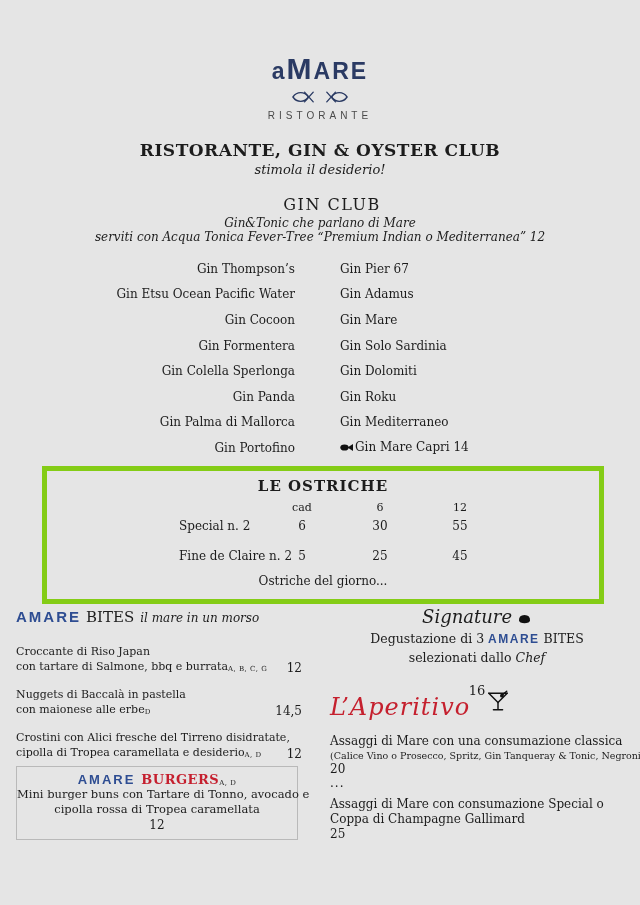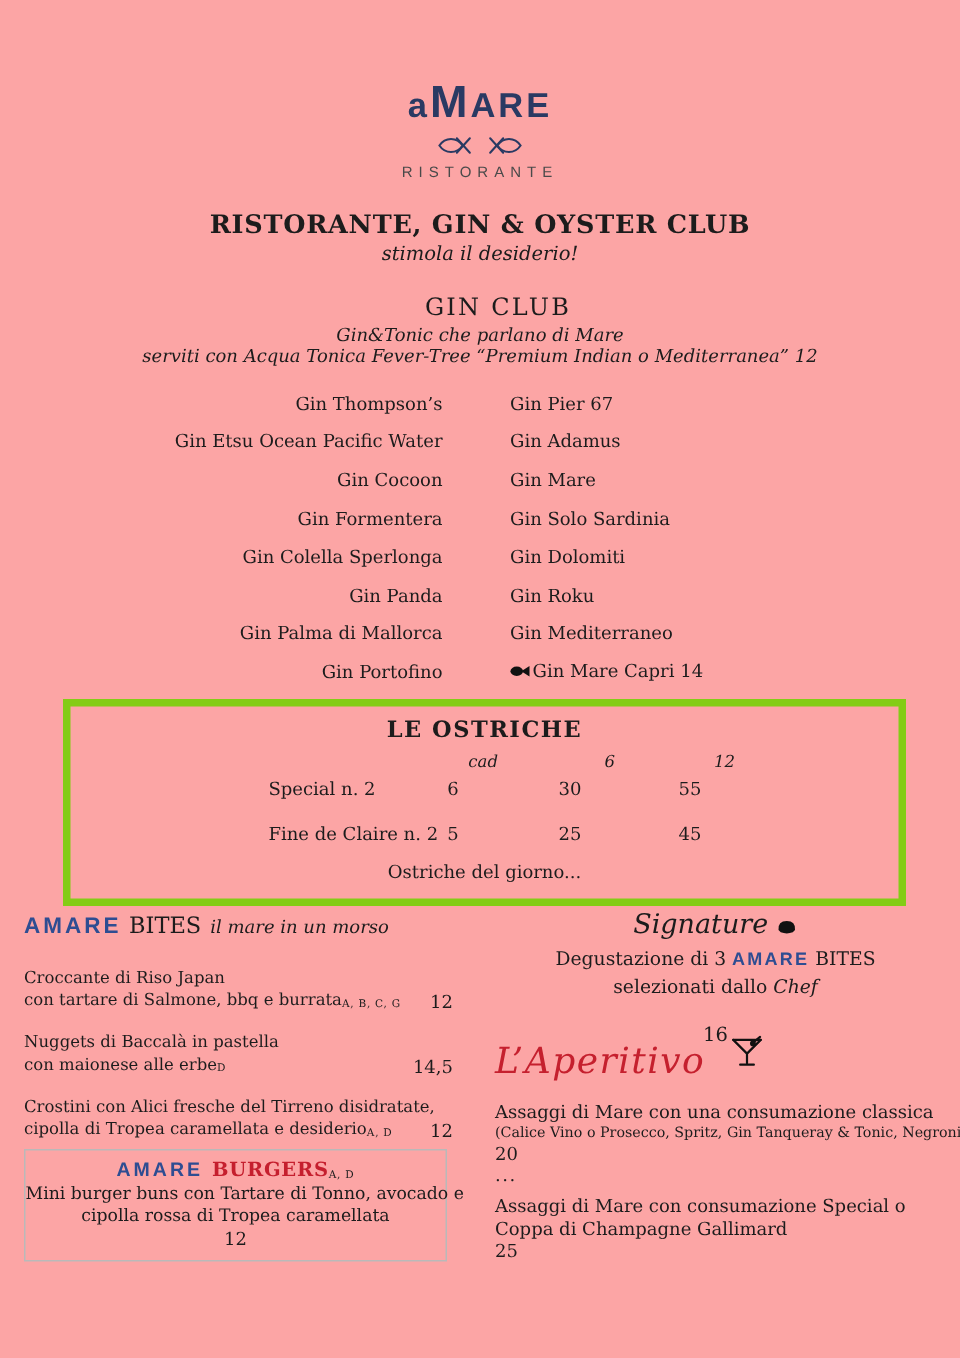--- a/index.html
+++ b/index.html
@@ -1,16 +1,16 @@
 <!DOCTYPE html>
 <html><head>
 <meta charset="utf-8">
 <style>
   html,body{margin:0;padding:0;background:#ffffff;}
-  .page{position:relative;width:640px;height:905px;background:#fca5a5;overflow:hidden;
+  .page{position:relative;width:640px;height:905px;background:#e5e5e5;overflow:hidden;
         font-family:"DejaVu Serif",serif;color:#1c1c1c;}
   .abs{position:absolute;}
   .ctr{width:100%;text-align:center;}
 
   
   .logo{top:54px;left:0;width:100%;text-align:center;}
   .logo-word{font-family:"Liberation Sans",sans-serif;font-weight:bold;color:#2a3a63;letter-spacing:2px;line-height:30px;}
   .lg-a,.lg-are{font-size:23px;}
   .lg-m{font-size:30px;}
   .logo-fish{margin-top:0px;}
@@ -25,21 +25,21 @@
 
   .gin-list{top:256px;left:0;width:640px;}
   .gin-row{display:flex;height:25.6px;align-items:center;font-size:12px;}
   .gin-row .gl{width:295px;text-align:right;}
   .gin-row .gap{width:45px;}
   .gin-row .gr{flex:1;text-align:left;}
   .inline-icon{display:inline-block;vertical-align:-1px;margin-right:1px;}
 
   .oyster-box{left:42px;top:466px;width:552px;height:128px;border:5px solid #84cc16;}
   .oy-title{top:6px;font-weight:bold;font-size:15px;letter-spacing:1px;}
-  .oy-h{top:30px;width:60px;text-align:right;font-style:italic;font-size:11px;}
+  .oy-h{top:30px;width:60px;text-align:center;font-size:11px;}
   .oy-name{font-size:12px;}
   .oy-val{width:60px;text-align:center;font-size:12px;}
   .oy-foot{top:103px;font-size:12px;}
 
   .bites{left:16px;top:607px;width:286px;}
   .bites-head{white-space:nowrap;}
   .brand-blue{font-family:"Liberation Sans",sans-serif;font-weight:bold;color:#2e4d92;letter-spacing:2px;}
   .bites-head .brand-blue{font-size:15px;}
   .bites-head .bh-word{font-size:15px;margin-left:5px;}
   .bites-head .bh-tag{font-style:italic;font-size:12px;margin-left:6px;}

